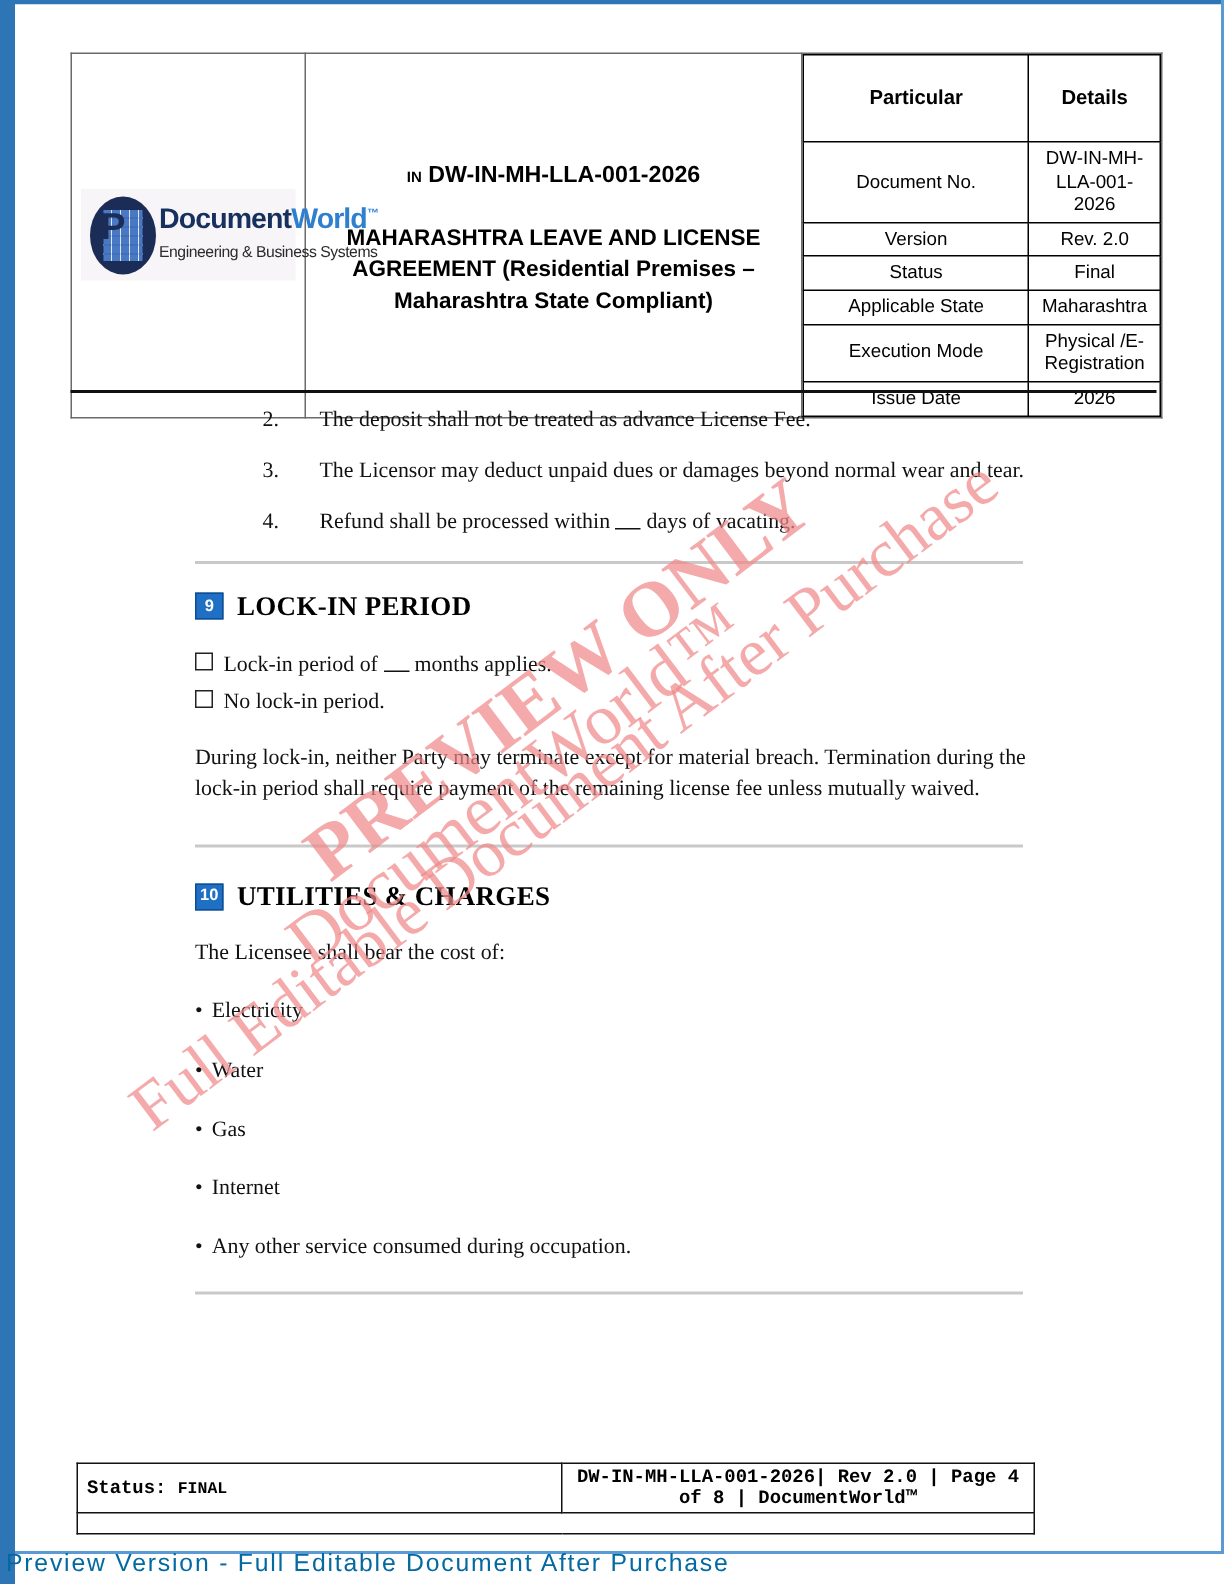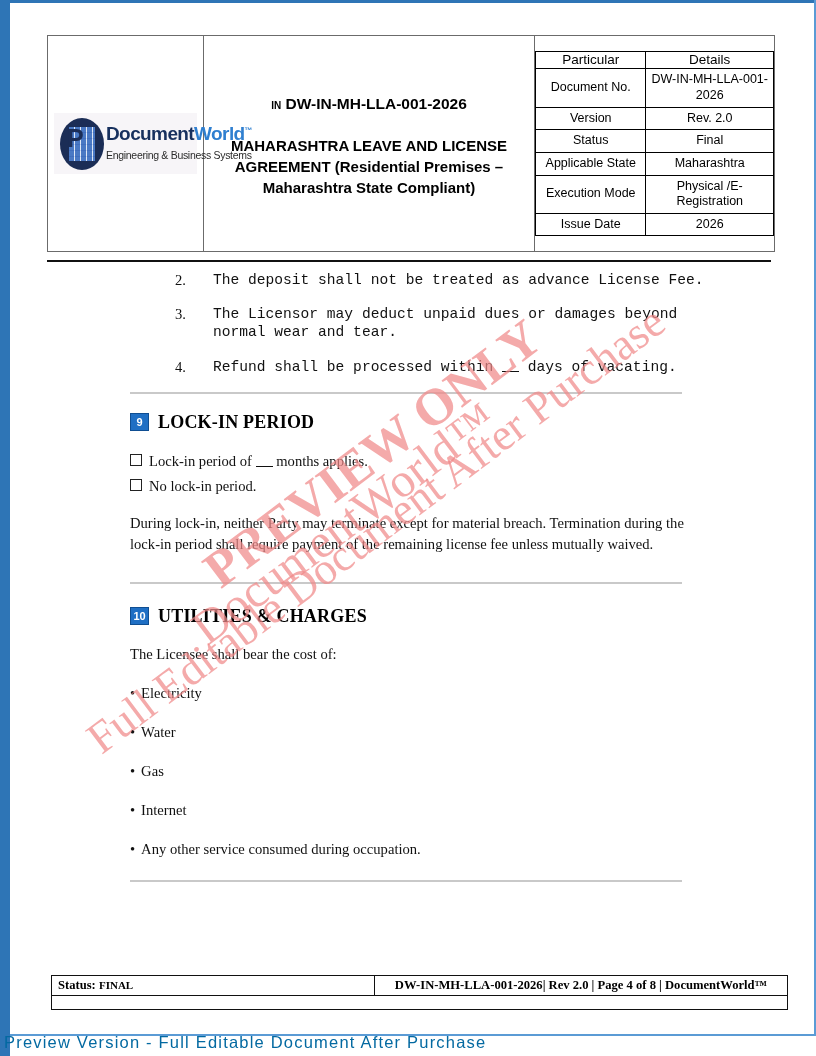--- a/index.html
+++ b/index.html
@@ -163,23 +163,23 @@
     font-size: 12.5px;
     color: #000;
   }
   .meta-table td {
     border: 1.2px solid #000;
     text-align: center;
     padding: 3px 4px;
     line-height: 1.25;
   }
   .meta-table tr.head td {
-    font-weight: normal;
+    font-weight: bold;
     font-size: 13.5px;
-    padding: 0;
+    padding: 20px;
   }
   .meta-table td.k { width: 46%; }
 
   
   .header-rule {
     position: absolute;
     left: 37px;
     top: 257px;
     width: 724px;
     height: 2px;
@@ -201,21 +201,21 @@
     margin: 0 0 16px 0;
     line-height: 1.25;
   }
   .num-item .idx {
     width: 38px;
     flex: 0 0 38px;
     text-align: left;
     padding-left: 55px;
     box-sizing: content-box;
   }
-  .num-item .txt { flex: 1; font-family: Liberation Mono, monospace; }
+  .num-item .txt { flex: 1; }
   .blank-fill {
     display: inline-block;
     border-bottom: 1.6px solid #111;
     width: 17px;
     vertical-align: -1px;
   }
 
   .divider {
     height: 2px;
     background: #c9c9c9;
@@ -313,24 +313,24 @@
     left: 108px; top: 712px;
     font-size: 45px;
     transform: rotate(-37deg);
   }
 
   
   .footer-table {
     position: absolute;
     left: 41px;
     top: 972px;
-    width: 737px;
+    width: 639px;
     border-collapse: collapse;
     table-layout: fixed;
-    font-family: Liberation Serif, serif;
+    font-family: Liberation Mono, monospace;
   }
   .footer-table td {
     border: 1.4px solid #111;
     padding: 2px 6px;
     font-size: 12.6px;
     font-weight: bold;
     color: #000;
   }
   .footer-left { width: 310px; }
   .footer-left .sc {

